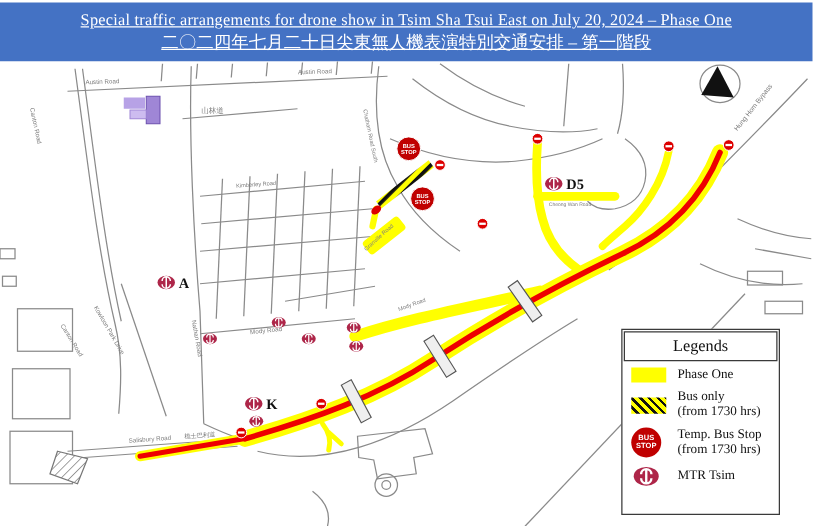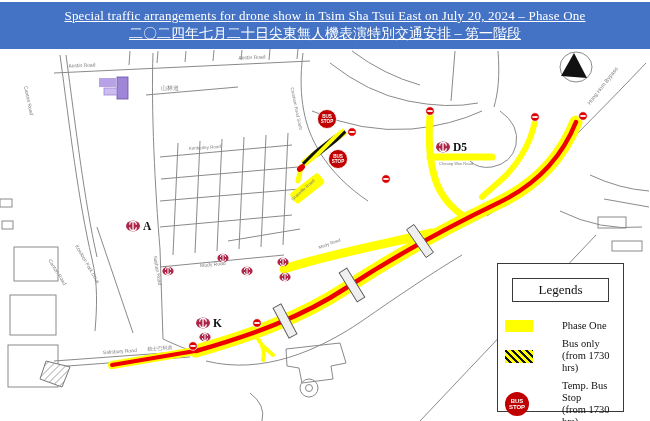--- a/index.html
+++ b/index.html
@@ -13,25 +13,25 @@
     display:flex;flex-direction:column;justify-content:center;gap:1px;
   }
   .header .t1{font-size:13px;text-decoration:underline;letter-spacing:.2px;}
   .header .t2{font-size:14px;text-decoration:underline;}
   #mapsvg{position:absolute;left:0;top:49px;}
   .legend{
     position:absolute;left:497px;top:263px;width:127px;height:149px;
     background:#ffffff;border:1.5px solid #3a3a3a;box-sizing:border-box;z-index:5;
   }
   .legend-title{
-    border:1px solid #3a3a3a;margin:14px;text-align:center;
+    border:1px solid #3a3a3a;margin:1px;text-align:center;
     font-size:13px;padding:3px 0;color:#111;
   }
   .legend-items{padding:4px 7px 0 7px;}
-  .legend-row{display:flex;align-items:center;gap:27px;margin-bottom:6px;}
+  .legend-row{display:flex;align-items:center;gap:7px;margin-bottom:6px;}
   .legend-swatch{flex:0 0 30px;display:flex;align-items:center;justify-content:flex-start;}
   .legend-label{font-size:10.5px;color:#111;line-height:1.15;}
   .sw-phase{width:28px;height:12px;}
   .sw-eva{width:28px;height:6px;}
   .sw-stripe{width:28px;height:13px;background:repeating-linear-gradient(45deg,#FFFF00 0 3px,#111 3px 5px);}
   .sw-stop{
     width:24px;height:24px;border-radius:50%;display:flex;flex-direction:column;
     align-items:center;justify-content:center;color:#fff;
     font-family:"Liberation Sans",sans-serif;font-weight:bold;font-size:6px;line-height:1.05;
   }

